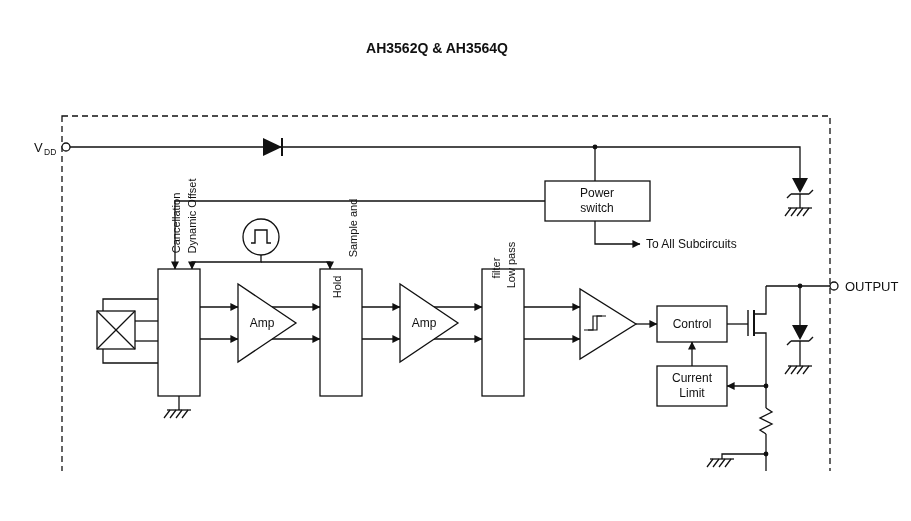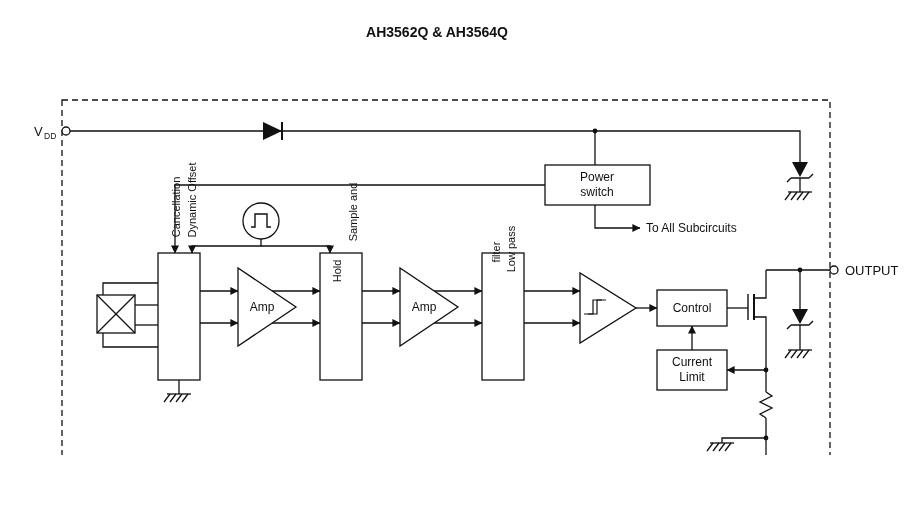--- a/index.html
+++ b/index.html
@@ -1,20 +1,21 @@
 <!DOCTYPE html>
 <html><head>
 <meta charset="utf-8">
 <style>
   html,body { margin:0; padding:0; background:#ffffff; }
   .stage {
     position:relative;
     width:911px; height:455px;
     background:#ffffff;
     font-family:"Liberation Sans", sans-serif;
+    margin-top:16px;
   }
   svg text {
     font-family:"Liberation Sans", sans-serif;
     fill:#111111;
   }
   .t-bold { font-weight:bold; }
 </style>
 </head>
 <body>
 

